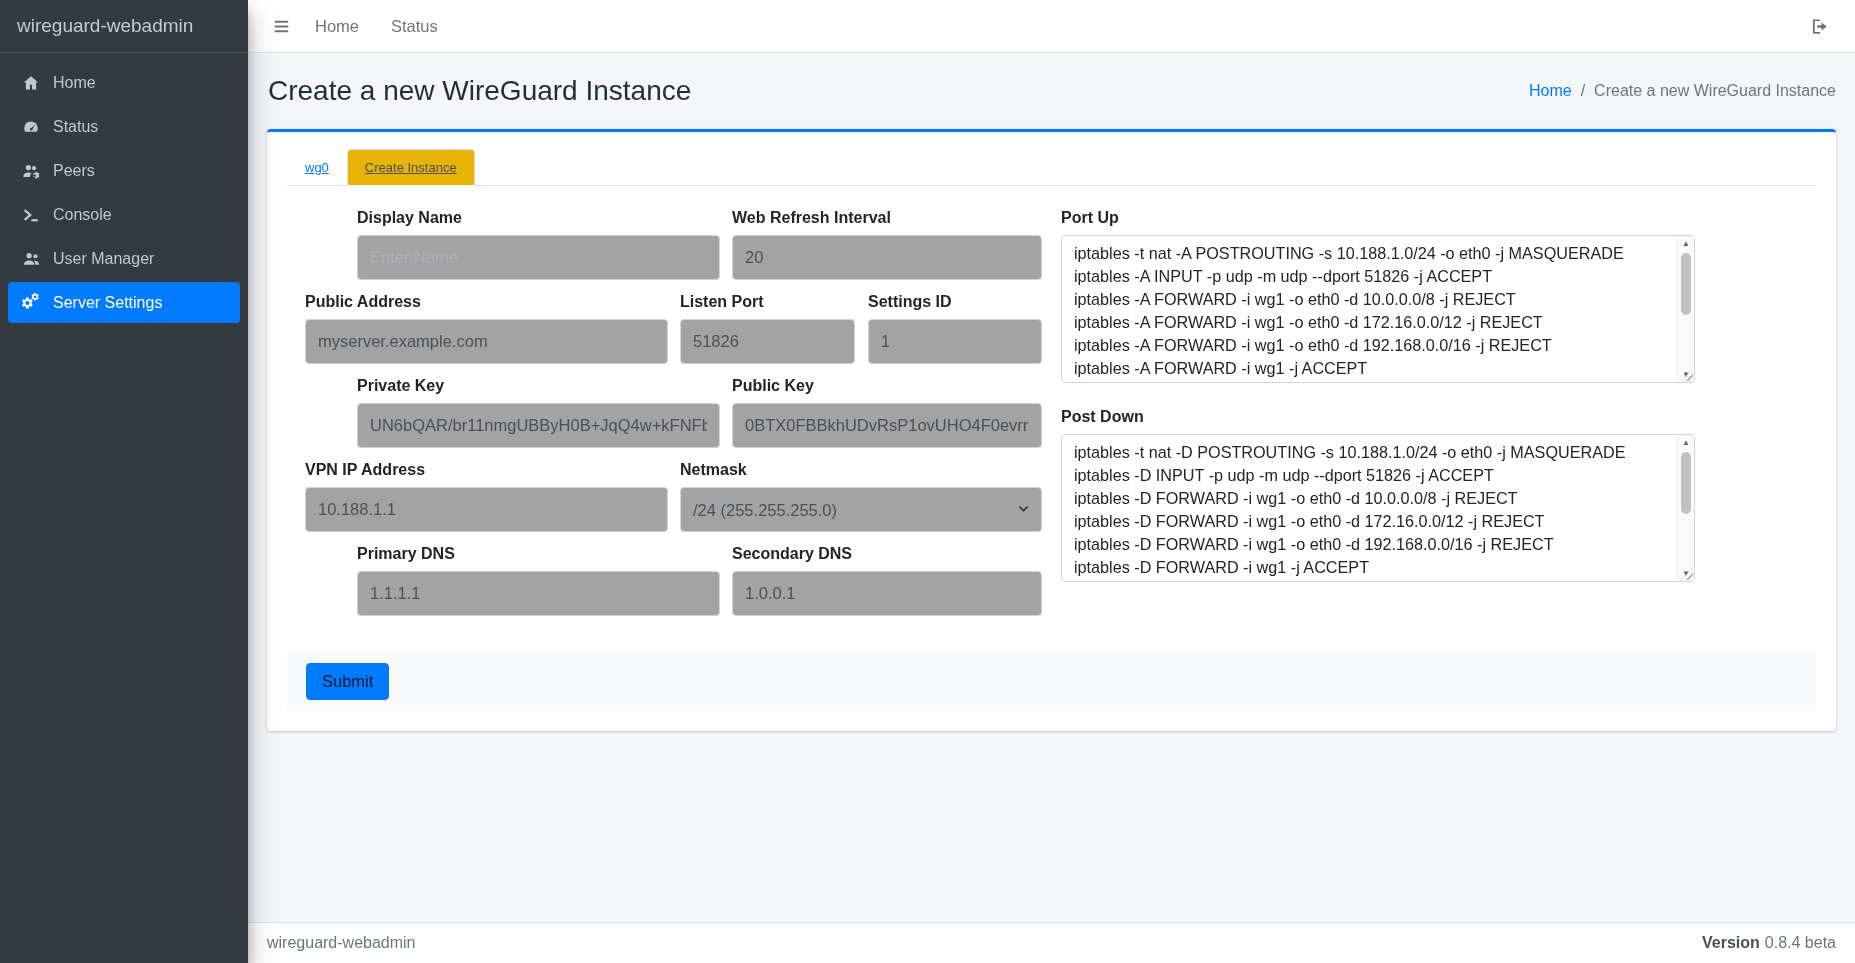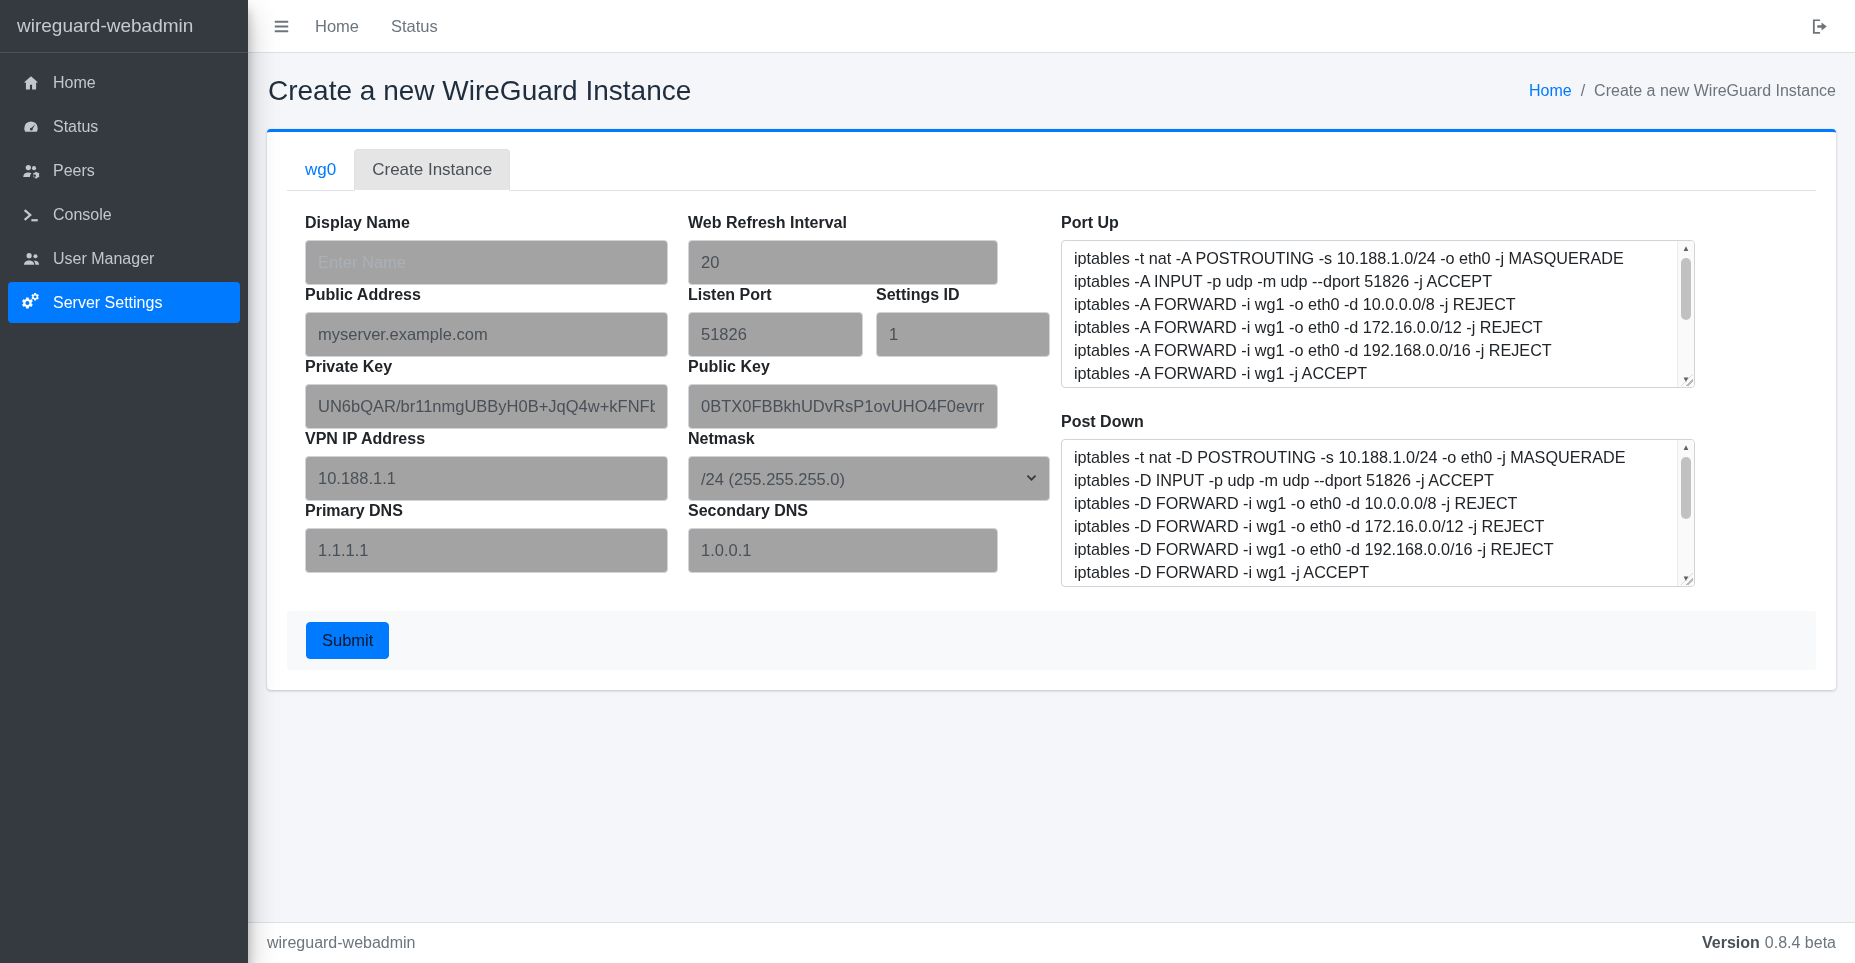--- a/index.html
+++ b/index.html
@@ -58,30 +58,30 @@
   
   .card {
     margin: 0 19px; background: #fff; border-top: 3px solid #007bff;
     border-radius: 4px;
     box-shadow: 0 0 1px rgba(0,0,0,.125), 0 1px 3px rgba(0,0,0,.2);
   }
   .card-body { padding: 17px 20px 20px 20px; }
   
   .nav-tabs { display: flex; border-bottom: 1px solid #dee2e6; }
   .tab {
-    padding: 10px 17px; font-size: 17px; cursor: pointer; margin-bottom: -1px;
-    border: 1px solid transparent; border-radius: 4px 4px 0 0;
+    padding: 10px 17px; font-size: 13px; cursor: pointer; margin-bottom: -1px;
+    border: 1px solid transparent; border-radius: 4px 4px 0 0; text-decoration: underline;
   }
   .tab.inactive { color: #007bff; }
-  .tab.active { color: #495057; background: #e5e5e5; border-color: #dee2e6 #dee2e6 #fff; }
+  .tab.active { color: #495057; background: #eab308; border-color: #dee2e6 #dee2e6 #fff; }
   
   .form-layout { display: flex; padding: 22px 0 0 18px; }
   .col-left { width: 737px; flex: 0 0 737px; }
   .col-right { width: 737px; flex: 0 0 737px; margin-left: 19px; }
-  .frow { display: flex; gap: 20px; margin-bottom: 0; }
+  .frow { display: flex; gap: 12px; margin-bottom: 12px; justify-content: flex-end; }
   .subrow { display: flex; gap: 13px; }
   label {
     display: block; font-size: 16px; font-weight: 700; color: #212529;
     margin-bottom: 8px; line-height: 19px;
   }
   .tin {
     height: 45px; border: 1px solid #ced4da; border-radius: 4px;
     padding: 0 12px; font-size: 16.5px; color: #495057; background: #a3a3a3;
     font-family: "Liberation Sans", "DejaVu Sans", sans-serif; outline: none;
   }

